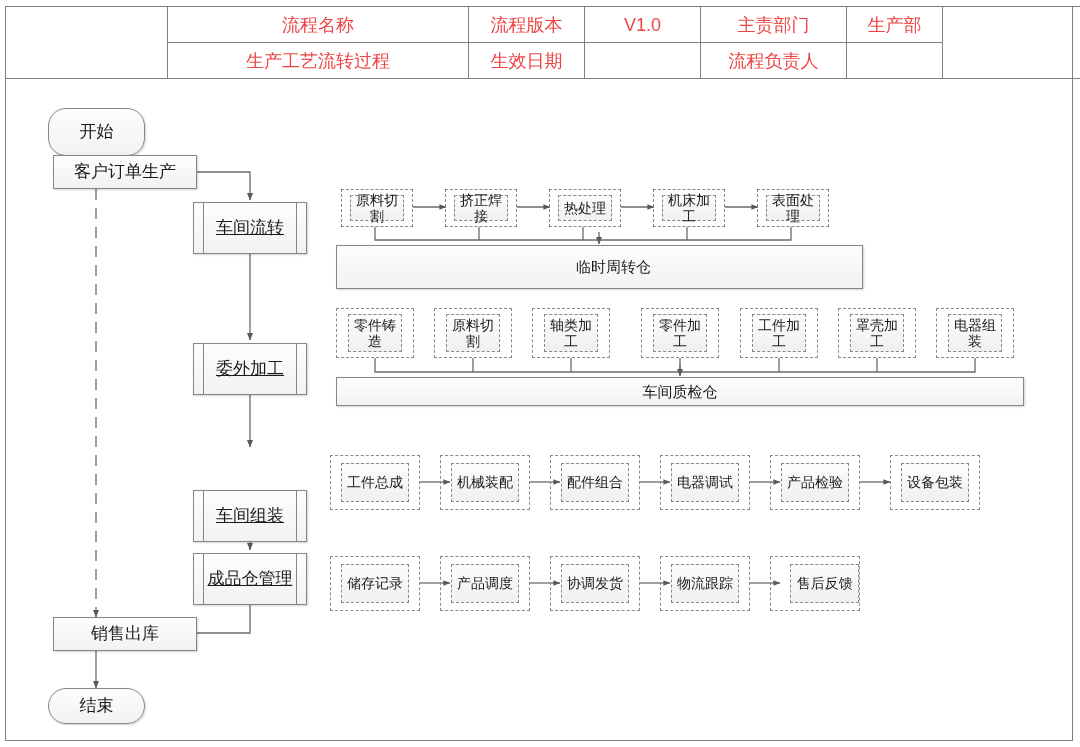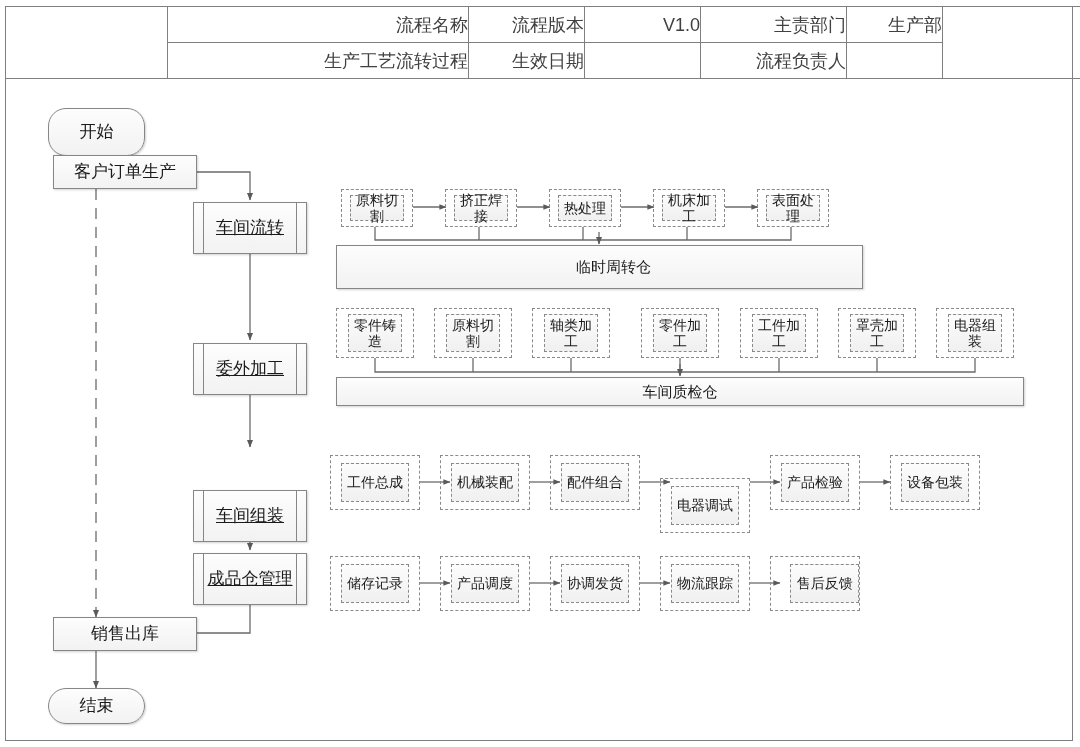--- a/index.html
+++ b/index.html
@@ -30,24 +30,24 @@
   .hdr-table{
     position:absolute;
     left:5px; top:6px;
     width:1068px; height:70px;
     border-collapse:collapse;
     table-layout:fixed;
     box-sizing:border-box;
   }
   .hdr-table td{
     border:1px solid #7f7f7f;
-    text-align:right;
+    text-align:center;
     vertical-align:middle;
     font-size:18px;
-    color:#404040;
+    color:#ef4444;
     padding:0;
     height:35px;
     line-height:34px;
     white-space:nowrap;
   }
   .hdr-table td.blank{border-right:1px solid #7f7f7f;}
   .c0{width:161px;}
   .c1{width:300px;}
   .c2{width:115px;}
   .c3{width:115px;}
@@ -287,21 +287,21 @@
 
   <div class="subtask" style="left:330px;top:455px;width:90px;height:55px;">
     <div class="inner">工件总成</div>
   </div>
   <div class="subtask" style="left:440px;top:455px;width:90px;height:55px;">
     <div class="inner">机械装配</div>
   </div>
   <div class="subtask" style="left:550px;top:455px;width:90px;height:55px;">
     <div class="inner">配件组合</div>
   </div>
-  <div class="subtask" style="left:660px;top:478px;width:90px;height:55px;align-items:center;">
+  <div class="subtask" style="left:660px;top:455px;width:90px;height:55px;align-items:center;">
     <div class="inner">电器调试</div>
   </div>
   <div class="subtask" style="left:770px;top:455px;width:90px;height:55px;">
     <div class="inner">产品检验</div>
   </div>
   <div class="subtask" style="left:890px;top:455px;width:90px;height:55px;">
     <div class="inner">设备包装</div>
   </div>
 
   <div class="subtask" style="left:330px;top:556px;width:90px;height:55px;">

